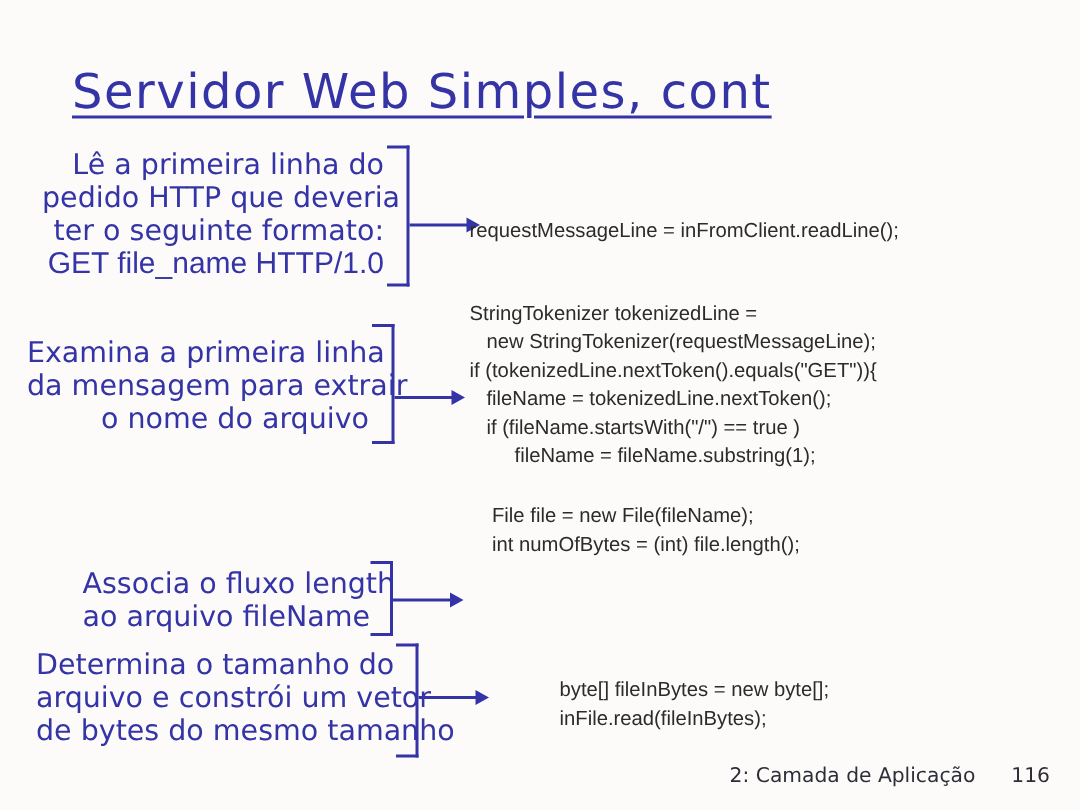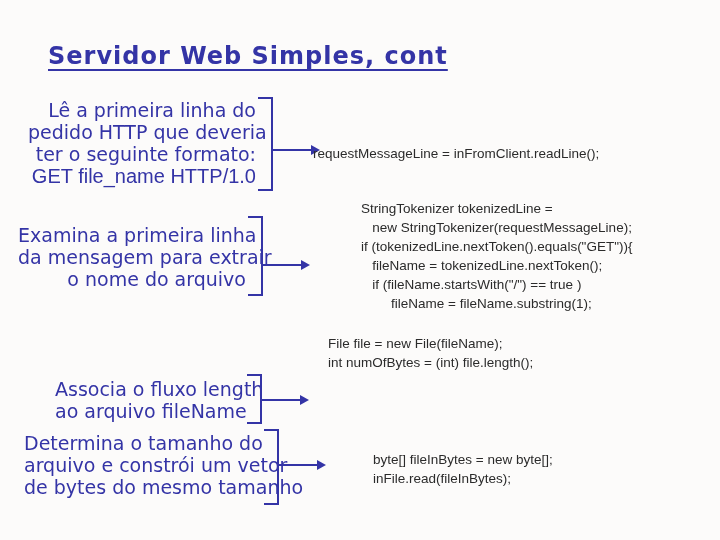--- a/index.html
+++ b/index.html
@@ -4,21 +4,21 @@
 <style>
   html,body{margin:0;padding:0;background:#888;}
   .slide{
     position:relative;width:720px;height:540px;overflow:hidden;
     background:#fcfbfa;
     font-family:"DejaVu Sans",sans-serif;
   }
   
   .title{
     position:absolute;left:48px;top:42px;margin:0;
-    font-size:24px;font-weight:bold;letter-spacing:1px;
+    font-size:32px;font-weight:normal;letter-spacing:1px;
     color:#3434a6;
     text-decoration:underline;
     text-decoration-thickness:2px;
     text-underline-offset:5px;
     white-space:nowrap;
   }
   
   .callout{position:absolute;color:#3434a6;}
   .note{
     white-space:pre;text-align:right;
@@ -55,21 +55,21 @@
   .a4 .bracket{top:-3px;bottom:-7px;}
   .a4 .arrow{top:32px;}
   
   .code{
     position:absolute;margin:0;
     font-family:"Liberation Sans",sans-serif;
     font-size:13.5px;line-height:19px;color:#2b2b2b;
     white-space:pre;
   }
   .c1{left:313px;top:144px;}
-  .c2{left:313px;top:199px;margin-left:48px;}
+  .c2{left:313px;top:199px;}
   .c3{left:328px;top:334px;}
   .c4{left:328px;top:393px;}
   .c5{left:328px;top:450px;margin-left:45px;}
   
   .footer{
     position:absolute;right:20px;bottom:15px;
     display:flex;gap:24px;align-items:baseline;
     font-size:13.5px;color:#2e2e38;
   }
 </style>
@@ -117,14 +117,18 @@
    new StringTokenizer(requestMessageLine);
 if (tokenizedLine.nextToken().equals("GET")){
    fileName = tokenizedLine.nextToken();
    if (fileName.startsWith("/") == true )
         fileName = fileName.substring(1);</pre>
   <pre class="code c3">File file = new File(fileName);
 int numOfBytes = (int) file.length();</pre>
   <pre class="code c5">byte[] fileInBytes = new byte[];
 inFile.read(fileInBytes);</pre>
 
+  <div class="footer">
+    <span>2: Camada de Aplicação</span>
+    <span>116</span>
+  </div>
 
 </div>
 
 </body></html>

